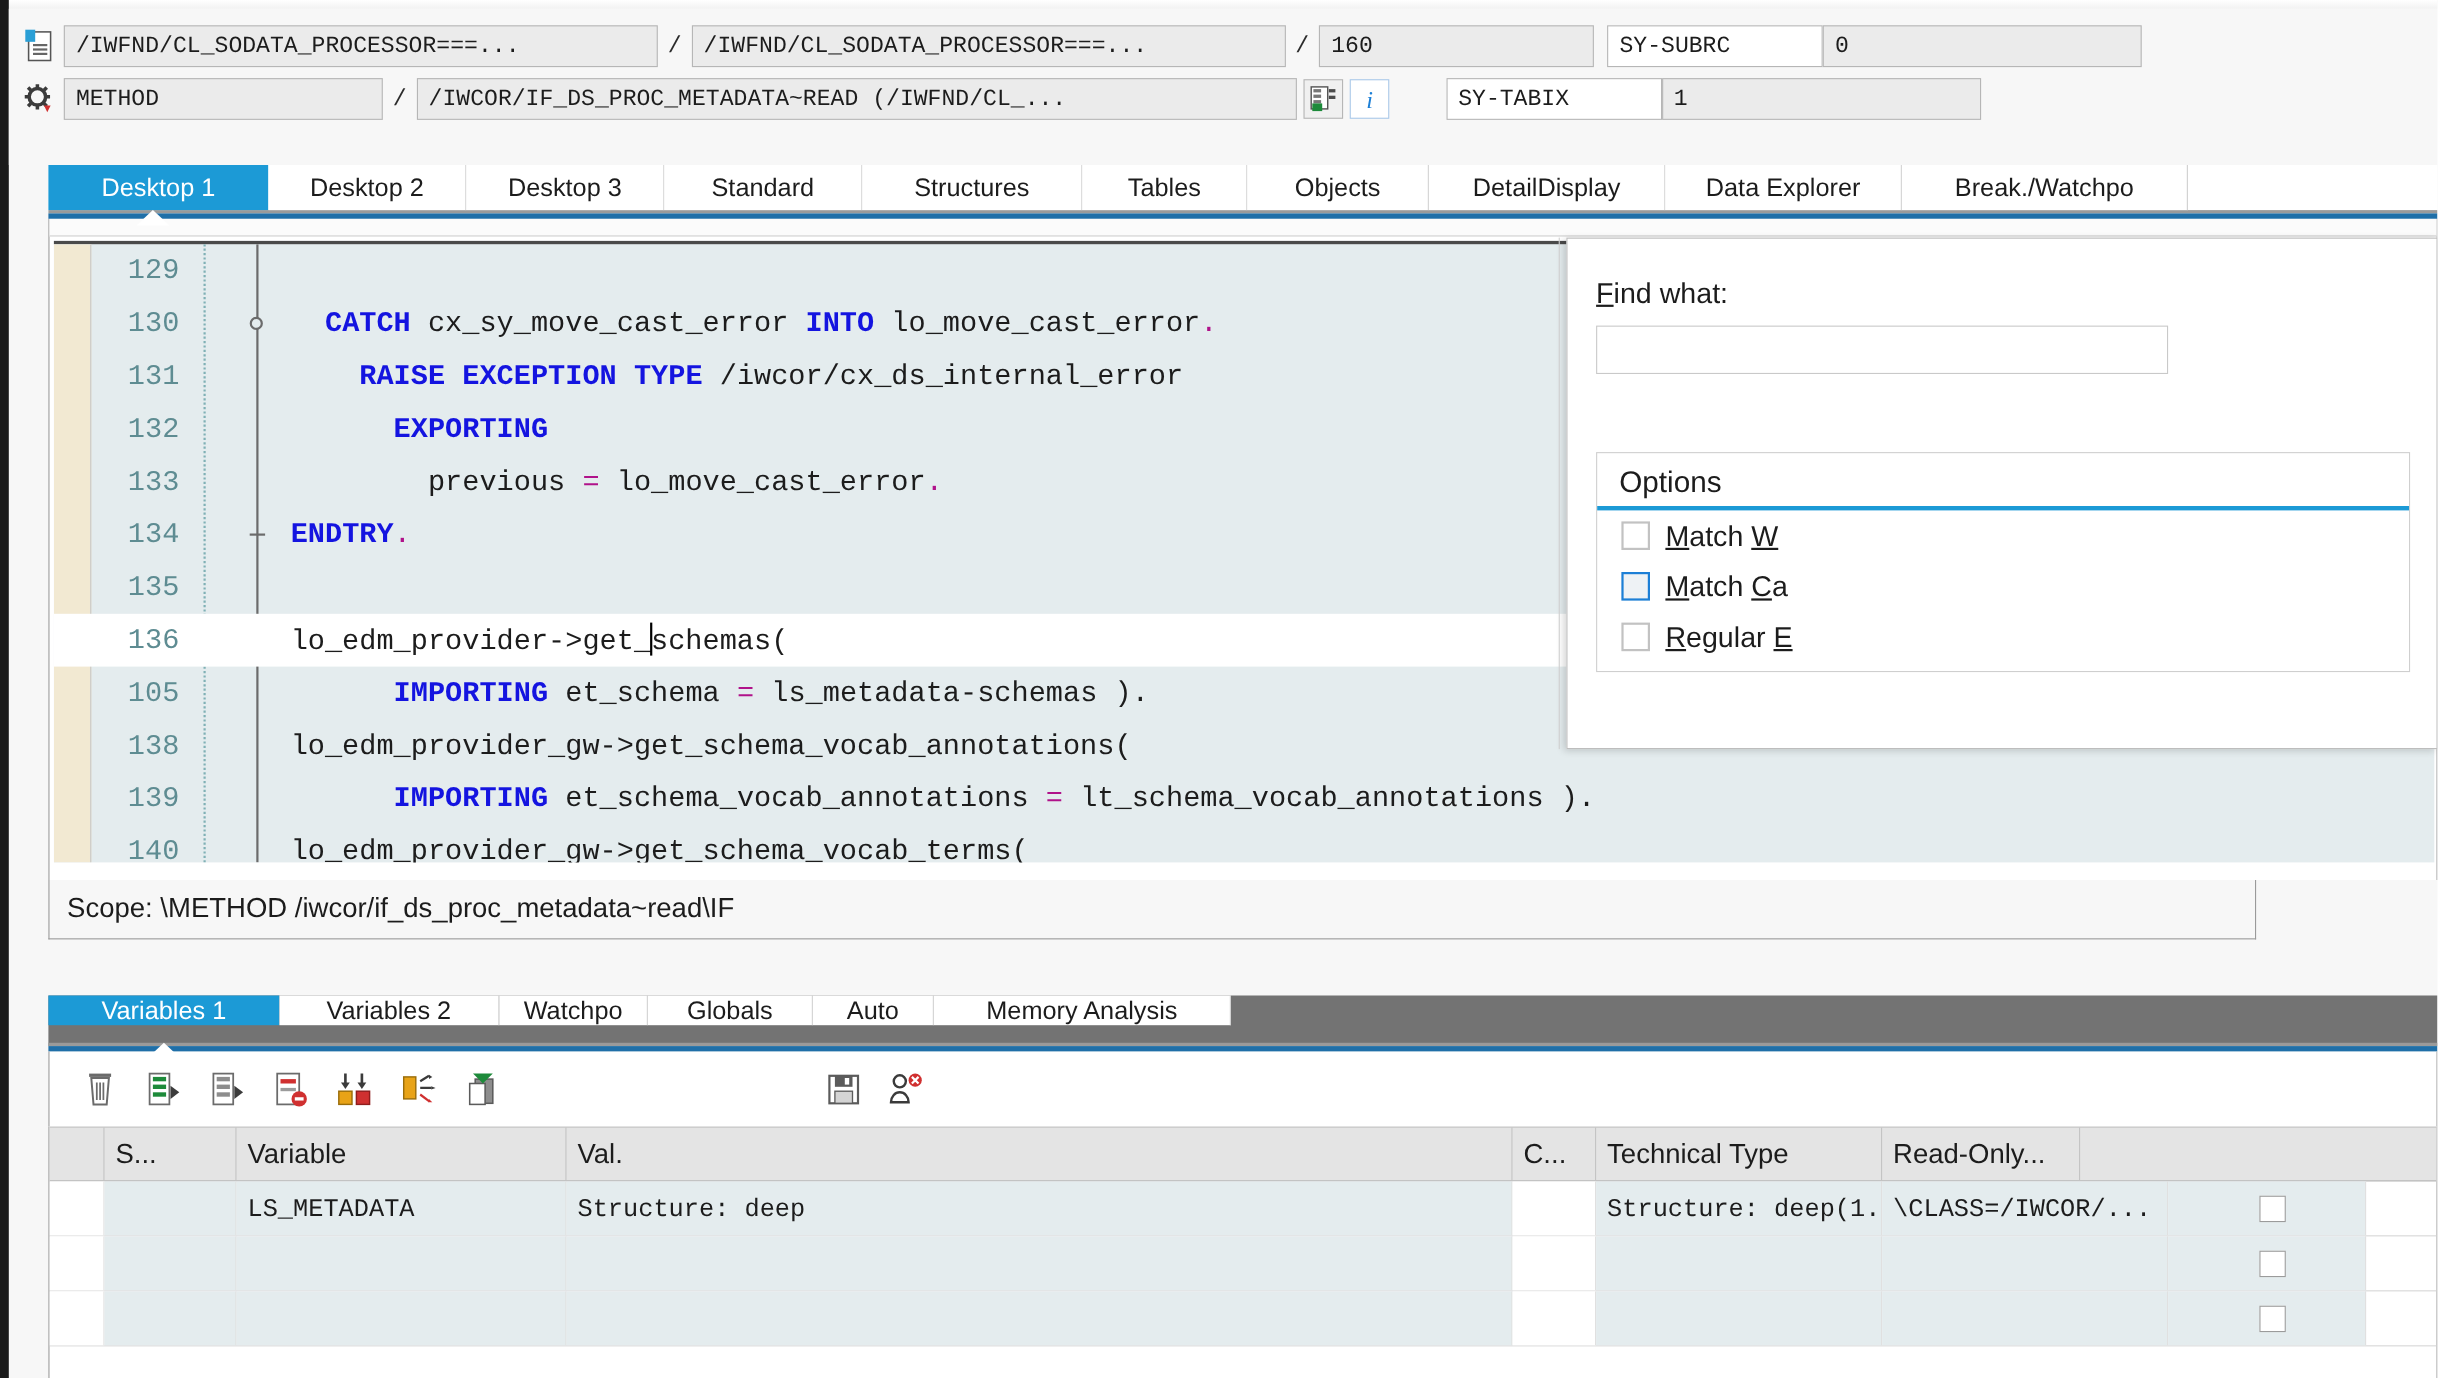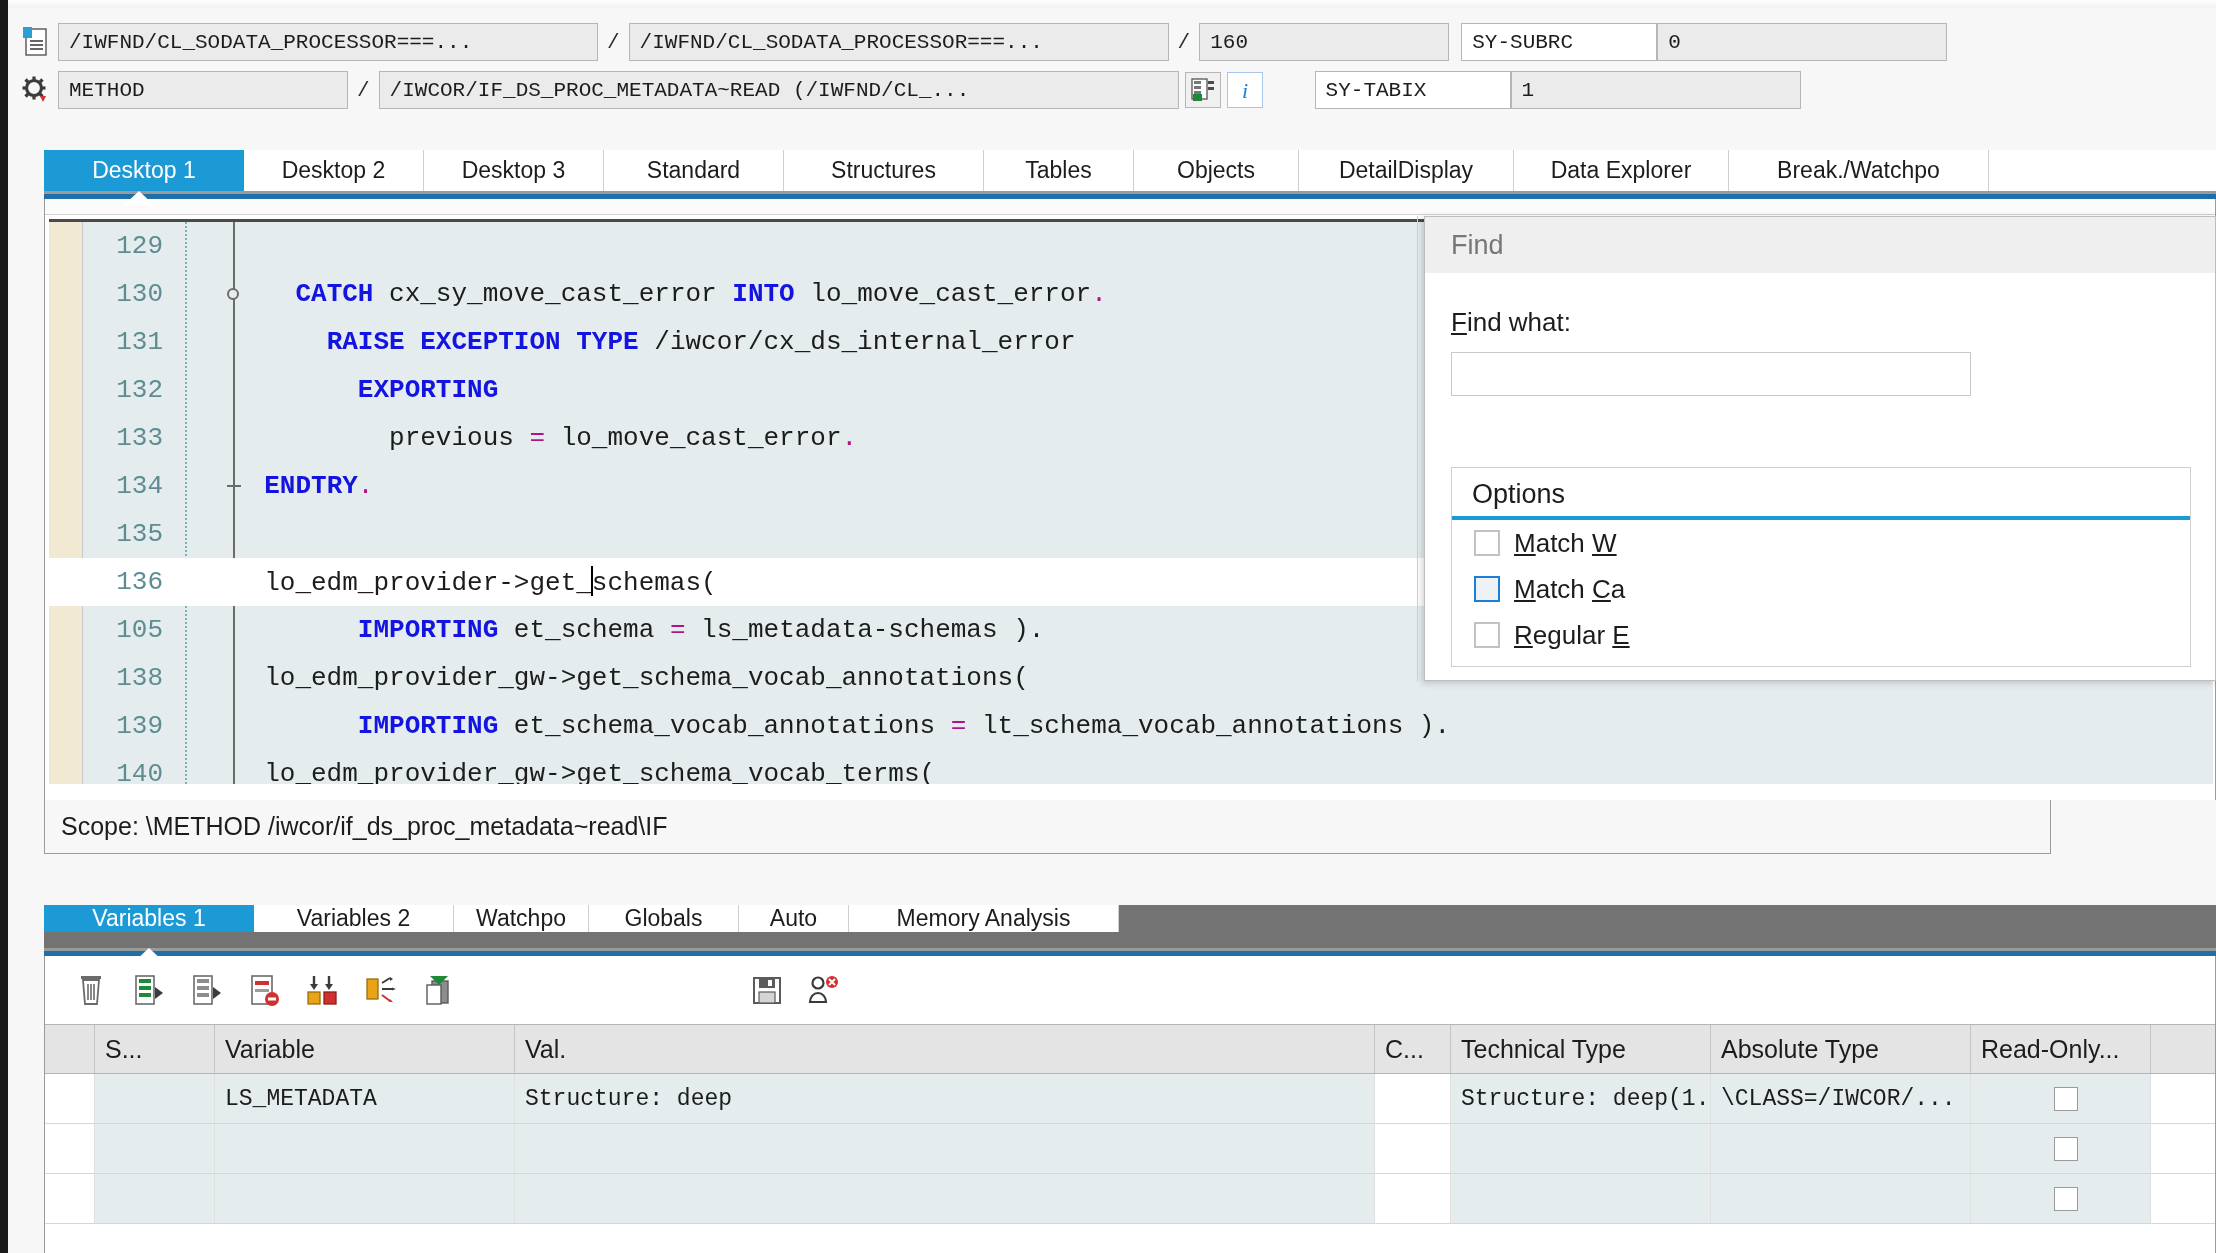--- a/index.html
+++ b/index.html
@@ -512,21 +512,20 @@
             <div class="lnum">140</div>
             <div class="foldcol"></div>
             <div class="ctext"><span class="pn">  lo_edm_provider_gw-&gt;get_schema_vocab_terms(</span></div>
           </div>
         </div>
     </div>
   </div>
 
   <div class="find-left-rule"></div>
   <div class="find-dlg">
-    <div class="find-title">Find</div>
     <div class="find-body">
       <div class="find-label">
         <u>F</u><span>ind what:</span>
       </div>
       <div class="find-input"></div>
       <div class="opt-box">
         <div class="opt-head">Options</div>
         <div id="find-options">
             <div class="opt-row">
               <div class="cb"></div>
@@ -649,21 +648,20 @@
   </div>
 
   <div class="vtable">
     <div class="vt-head" id="vt-head">
         <div class="cell c-sel"></div>
         <div class="cell c-s">S...</div>
         <div class="cell c-var">Variable</div>
         <div class="cell c-val">Val.</div>
         <div class="cell c-c">C...</div>
         <div class="cell c-tech">Technical Type</div>
-        <div class="cell c-abs">Absolute Type</div>
         <div class="cell c-ro">Read-Only...</div>
       </div>
     <div id="vt-body">
         <div class="vt-row tint">
           <div class="cell c-sel wcell"></div>
           <div class="cell c-s"></div>
           <div class="cell c-var">LS_METADATA</div>
           <div class="cell c-val">Structure: deep</div>
           <div class="cell c-c wcell"></div>
           <div class="cell c-tech">Structure: deep(1...</div>

